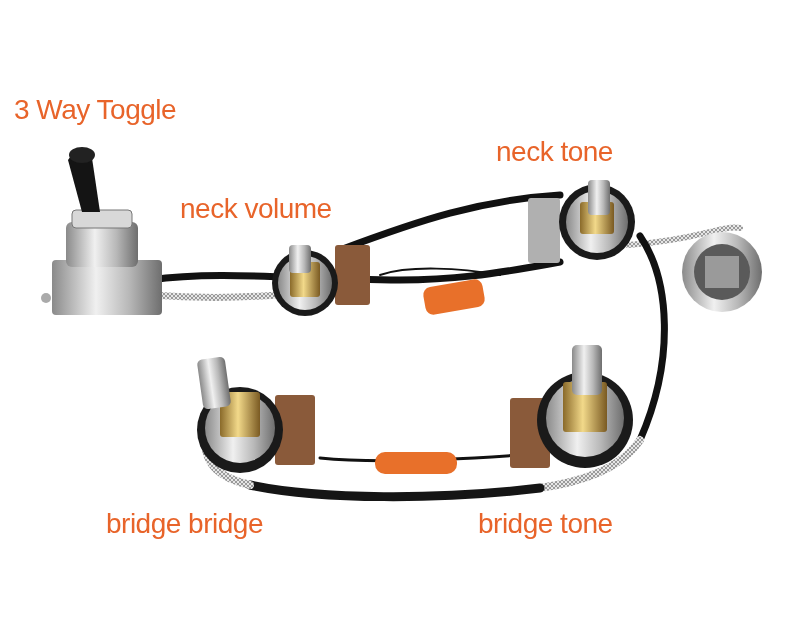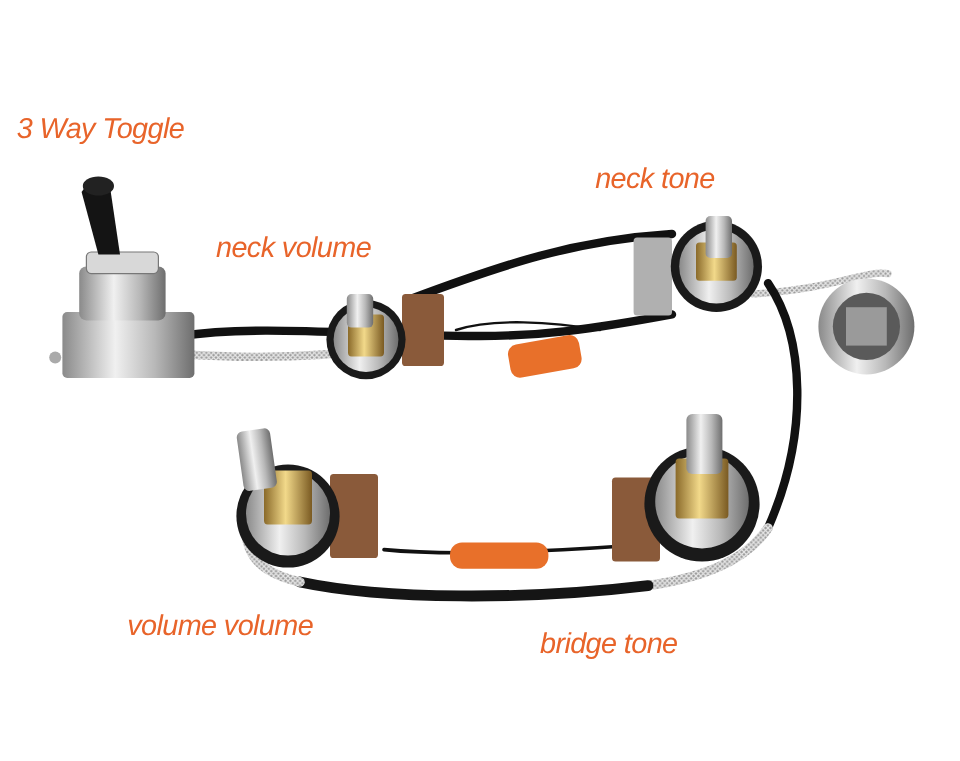--- a/index.html
+++ b/index.html
@@ -1,17 +1,17 @@
 <!DOCTYPE html>
 <html><head>
 <meta charset="utf-8">
 <style>
   html, body { margin:0; padding:0; background:#ffffff; }
   body { width:800px; height:634px; position:relative; overflow:hidden; font-family:"Liberation Sans", sans-serif; }
-  .label { position:absolute; color:#e8642a; font-size:24px; line-height:1; white-space:nowrap; letter-spacing:-0.5px;font-style:italic; }
+  .label { position:absolute; color:#e8642a; font-size:28px; line-height:1; white-space:nowrap; letter-spacing:-0.5px; }
   svg.scene { position:absolute; left:0; top:0; }
 </style>
 </head>
 <body>
 
 <svg class="scene" width="800" height="634" viewBox="0 0 800 634">
   <defs>
     <linearGradient id="chrome" x1="0" y1="0" x2="1" y2="0">
       <stop offset="0" stop-color="#8a8a8a"></stop>
       <stop offset="0.4" stop-color="#f0f0f0"></stop>
@@ -86,14 +86,14 @@
     <rect x="705" y="256" width="34" height="32" fill="#9a9a9a"></rect>
   </g>
 
   <rect x="424" y="283" width="60" height="28" rx="8" fill="#e8702a" transform="rotate(-10 454 297)"></rect>
   <rect x="375" y="452" width="82" height="22" rx="10" fill="#e8702a"></rect>
 </svg>
 
 <div class="label" style="left:14px;top:96px;">3 Way Toggle</div>
 <div class="label" style="left:180px;top:195px;">neck volume</div>
 <div class="label" style="left:496px;top:138px;text-align:right;">neck tone</div>
-<div class="label" style="left:106px;top:510px;">volume volume</div>
-<div class="label" style="left:450px;top:510px;margin-top:15px;">bridge tone</div>
+<div class="label" style="left:106px;top:510px;">bridge bridge</div>
+<div class="label" style="left:478px;top:510px;">bridge tone</div>
 
 </body></html>

